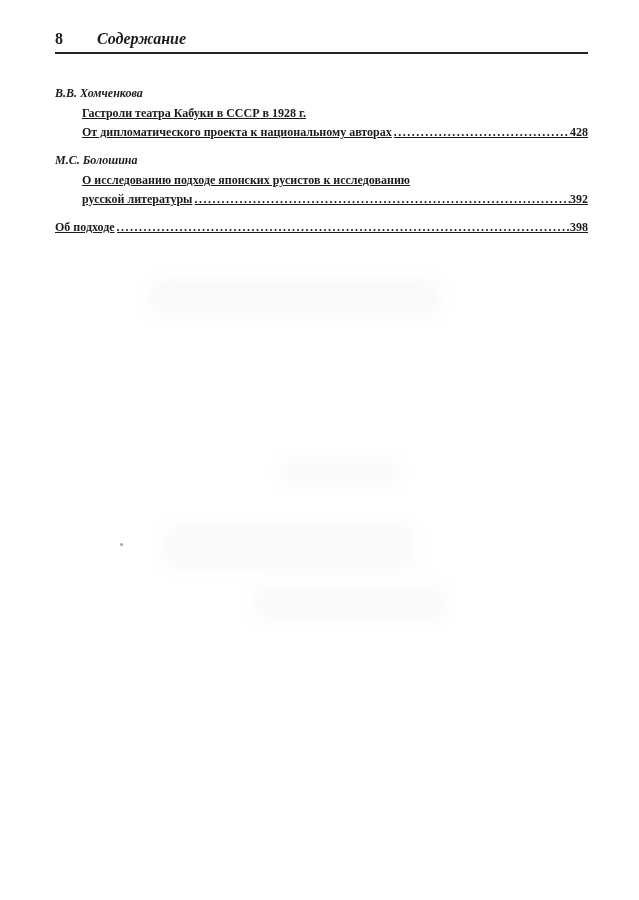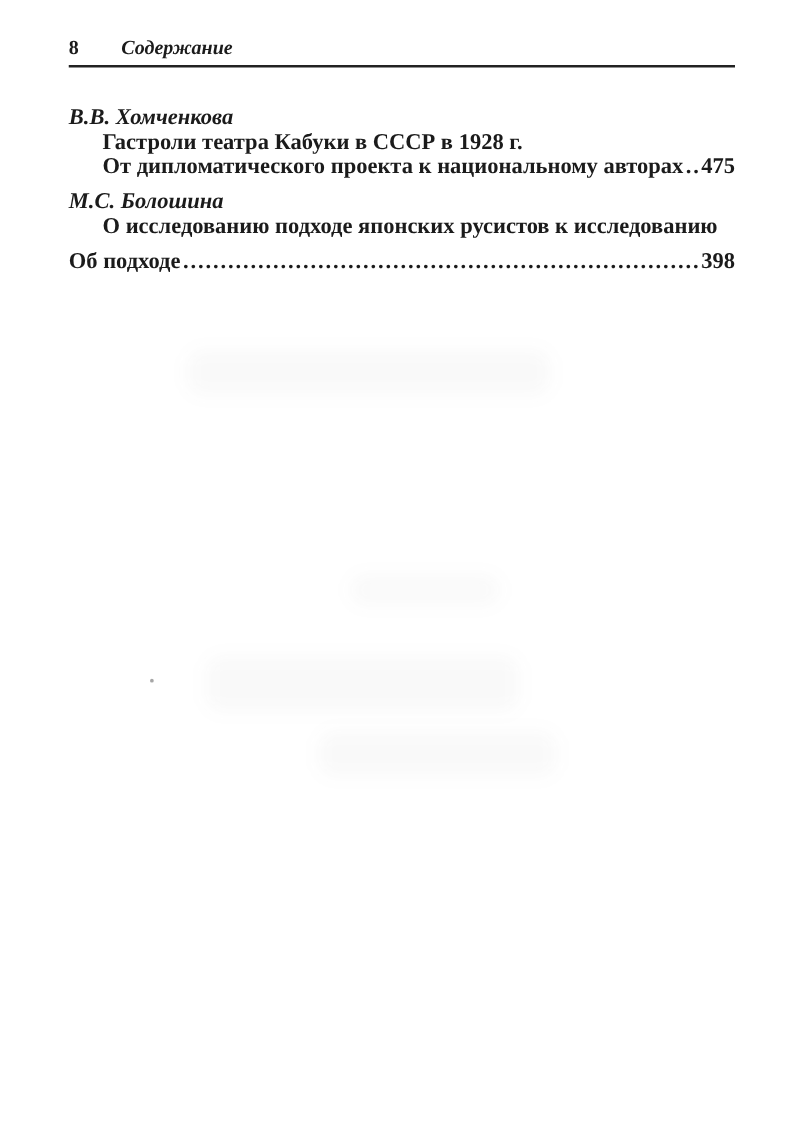--- a/index.html
+++ b/index.html
@@ -25,29 +25,30 @@
     border-bottom:2px solid #222;
   }
   .page-num-left{ width:60px; font-style:normal; }
   .running-title{
     flex:1;
     text-align:left;
     font-style:italic;
     transform:translateX(-18px);
   }
   
-  .toc{ margin-top:30px; font-size:18px; font-weight:700; line-height:19px; }
+  .toc{ margin-top:30px; font-size:12px; font-weight:700; line-height:19px; }
   .toc-entry{ margin-bottom:9px; }
   .author{
     font-style:italic;
     margin-bottom:1px;
   }
   .toc-line{
     display:flex;
     align-items:flex-end;
+    text-decoration:underline;
   }
   .toc-line.indent{ padding-left:27px; }
   .toc-text{ white-space:nowrap; }
   .dots{
     flex:1;
     overflow:hidden;
     white-space:nowrap;
     margin-left:2px;
     letter-spacing:1.5px;
   }
@@ -89,28 +90,33 @@
   <div class="toc">
 
     <div class="toc-entry">
       <div class="author">В.В. Хомченкова</div>
       <div class="toc-line indent">
         <span class="toc-text">Гастроли театра Кабуки в СССР в 1928 г.</span>
       </div>
       <div class="toc-line indent">
         <span class="toc-text">От дипломатического проекта к национальному авторах</span>
         <span class="dots"></span>
-        <span class="pagenum">475</span>
+        <span class="pagenum">428</span>
       </div>
     </div>
 
     <div class="toc-entry">
       <div class="author">М.С. Болошина</div>
       <div class="toc-line indent">
         <span class="toc-text">О исследованию подходе японских русистов к исследованию</span>
+      </div>
+      <div class="toc-line indent">
+        <span class="toc-text">русской литературы </span>
+        <span class="dots"></span>
+        <span class="pagenum">392</span>
       </div>
     </div>
 
     <div class="toc-entry flush">
       <div class="toc-line">
         <span class="toc-text">Об подходе</span>
         <span class="dots"></span>
         <span class="pagenum">398</span>
       </div>
     </div>

